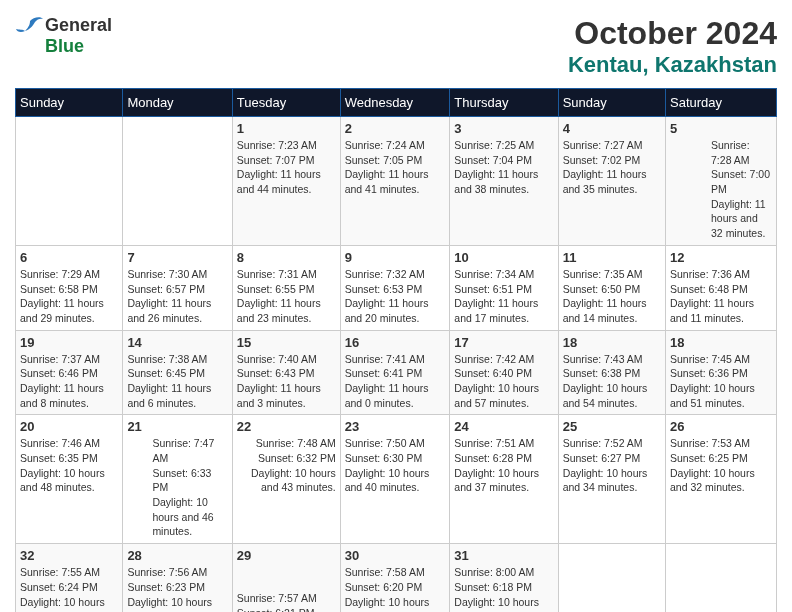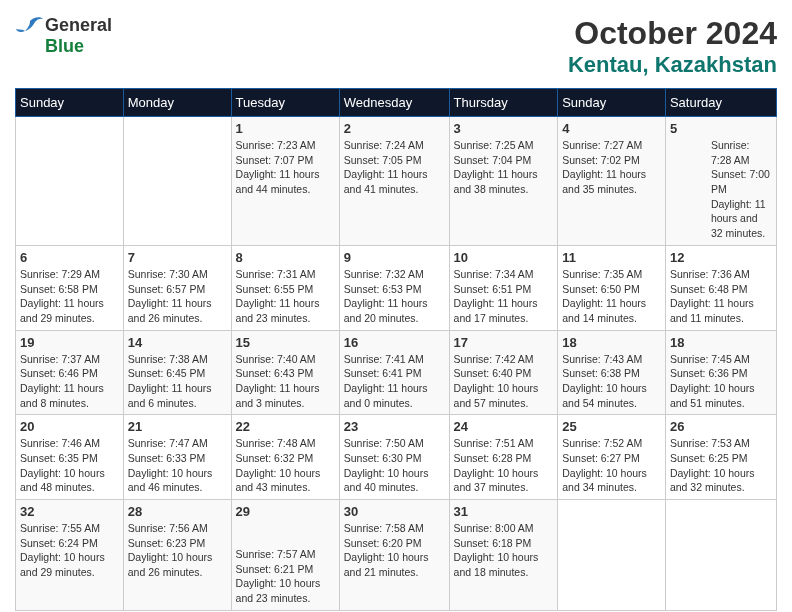--- a/index.html
+++ b/index.html
@@ -213,27 +213,27 @@
       </tr>
       <tr>
         <td>
           <span class="day-number">20</span>
           <div class="day-info" style="white-space: pre-line;">Sunrise: 7:46 AM
 Sunset: 6:35 PM
 Daylight: 10 hours and 48 minutes.</div>
         </td>
         <td>
           <span class="day-number">21</span>
-          <div class="day-info" style="white-space: pre-line;">Sunrise: 7:47 AM
+          <div class="day-info" style="white-space: pre-line; margin-left: 25px;">Sunrise: 7:47 AM
 Sunset: 6:33 PM
 Daylight: 10 hours and 46 minutes.</div>
         </td>
         <td>
           <span class="day-number">22</span>
-          <div class="day-info" style="white-space: pre-line;">Sunrise: 7:48 AM
+          <div class="day-info" style="white-space: pre-line; text-align: right;">Sunrise: 7:48 AM
 Sunset: 6:32 PM
 Daylight: 10 hours and 43 minutes.</div>
         </td>
         <td>
           <span class="day-number">23</span>
           <div class="day-info" style="white-space: pre-line;">Sunrise: 7:50 AM
 Sunset: 6:30 PM
 Daylight: 10 hours and 40 minutes.</div>
         </td>
         <td>

